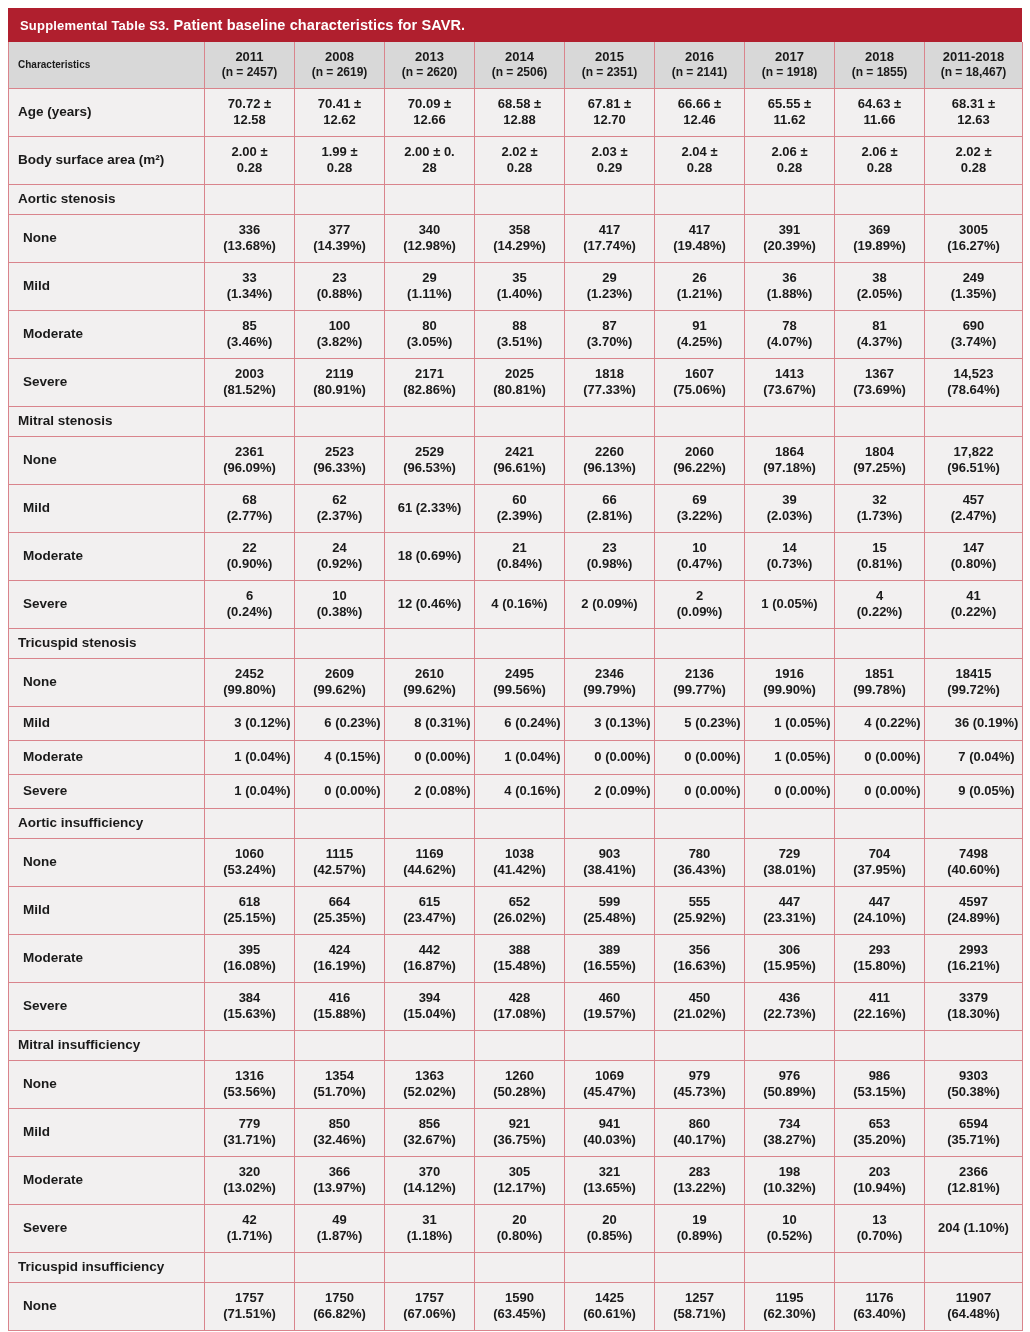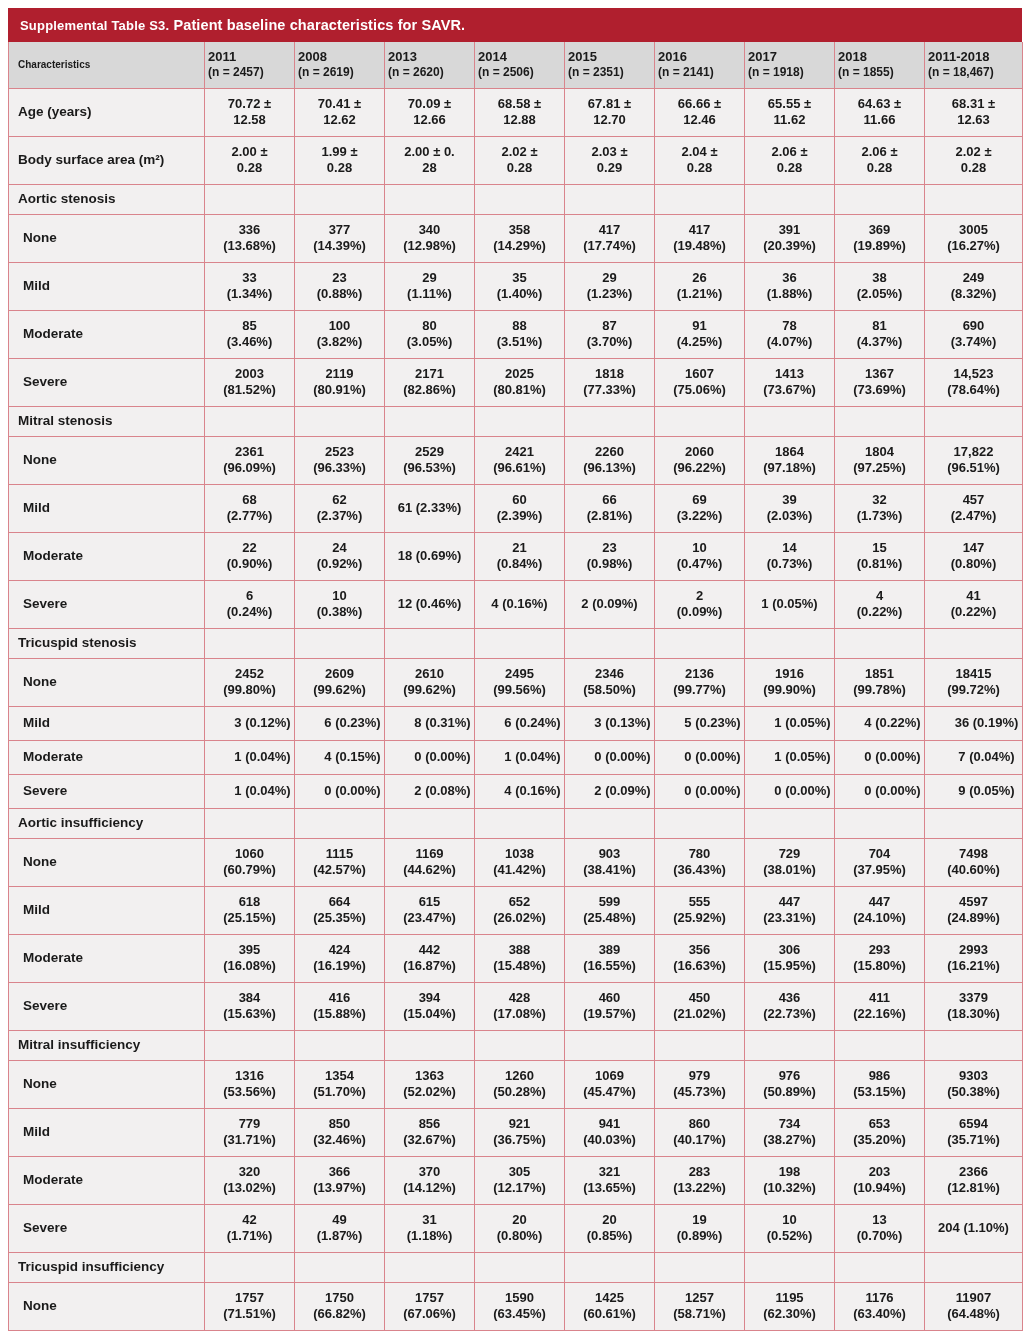--- a/index.html
+++ b/index.html
@@ -60,21 +60,21 @@
     background: #d8d8d8;
     border: 1px solid #d9848c;
     border-top: none;
     font-weight: bold;
     font-size: 13px;
     line-height: 1.25;
     padding: 6px 3px;
     height: 46px;
     box-sizing: border-box;
     vertical-align: middle;
-    text-align: left;
+    text-align: center;
     color: #1a1a1a;
   }
   thead th.hd-char {
     text-align: left;
     padding-left: 9px;
     font-size: 10px;
   }
   thead th .yr { display: block; }
   thead th .nn { display: block; font-size: 12px; }
 
@@ -337,21 +337,21 @@
           <td>
             <span class="ln">36</span>
             <span class="ln">(1.88%)</span>
           </td>
           <td>
             <span class="ln">38</span>
             <span class="ln">(2.05%)</span>
           </td>
           <td>
             <span class="ln">249</span>
-            <span class="ln">(8.32%)</span>
+            <span class="ln">(1.35%)</span>
           </td>
         </tr>
         <tr class="r2">
           <td class="lbl sub">Moderate</td>
           <td>
             <span class="ln">85</span>
             <span class="ln">(3.46%)</span>
           </td>
           <td>
             <span class="ln">100</span>
@@ -600,21 +600,21 @@
           <td>
             <span class="ln">2610</span>
             <span class="ln">(99.62%)</span>
           </td>
           <td>
             <span class="ln">2495</span>
             <span class="ln">(99.56%)</span>
           </td>
           <td>
             <span class="ln">2346</span>
-            <span class="ln">(58.50%)</span>
+            <span class="ln">(99.79%)</span>
           </td>
           <td>
             <span class="ln">2136</span>
             <span class="ln">(99.77%)</span>
           </td>
           <td>
             <span class="ln">1916</span>
             <span class="ln">(99.90%)</span>
           </td>
           <td>
@@ -671,21 +671,21 @@
           <td></td>
           <td></td>
           <td></td>
           <td></td>
           <td></td>
         </tr>
         <tr class="r2">
           <td class="lbl sub">None</td>
           <td>
             <span class="ln">1060</span>
-            <span class="ln">(60.79%)</span>
+            <span class="ln">(53.24%)</span>
           </td>
           <td>
             <span class="ln">1115</span>
             <span class="ln">(42.57%)</span>
           </td>
           <td>
             <span class="ln">1169</span>
             <span class="ln">(44.62%)</span>
           </td>
           <td>

